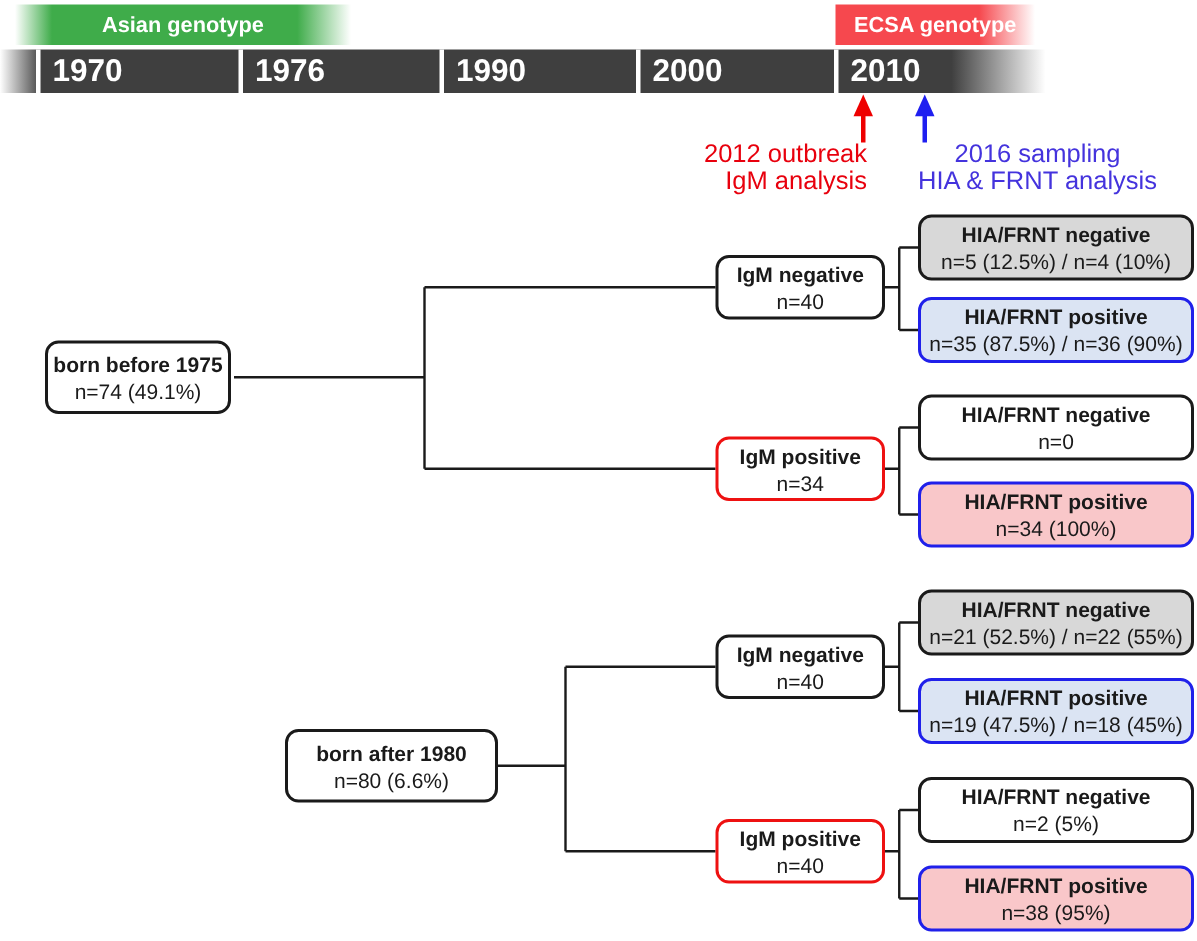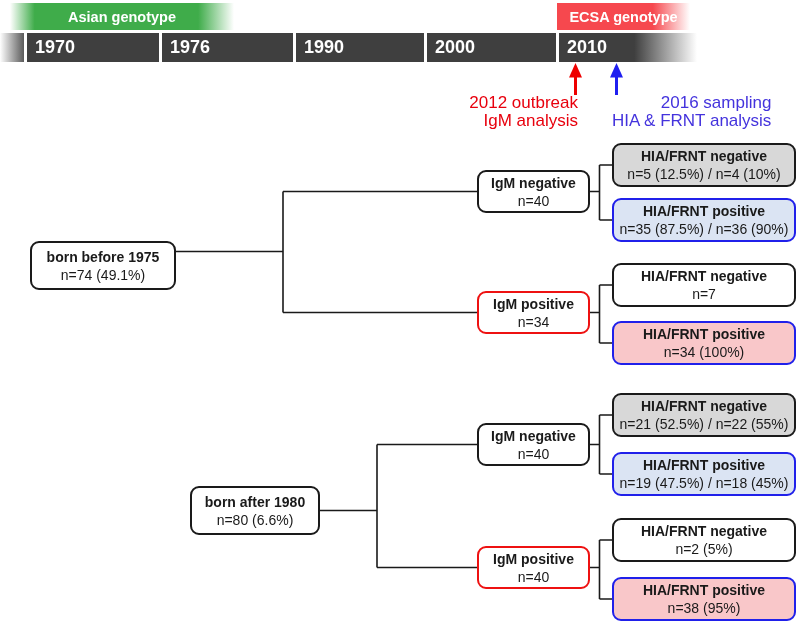--- a/index.html
+++ b/index.html
@@ -10,25 +10,25 @@
   
   .geno-bar{position:absolute;top:3px;height:27px;display:flex;align-items:center;justify-content:center;text-align:right;}
   .geno-label{color:#fff;font-weight:bold;font-size:14.5px;white-space:nowrap;}
   #asian-bar{left:10px;width:224px;background:linear-gradient(90deg,rgba(255,255,255,1) 0%,var(--asian-green,#3fac4a) 11%,var(--asian-green,#3fac4a) 84%,rgba(255,255,255,1) 100%);}
   #ecsa-bar{left:557px;width:133px;background:linear-gradient(90deg,var(--ecsa-red,#f6484e) 0%,var(--ecsa-red,#f6484e) 72%,rgba(255,255,255,1) 100%);}
   #decade-bar{
     position:absolute;left:0;top:33px;width:697px;height:29px;
     background:linear-gradient(90deg,#ffffff 0%,var(--timeline-gray,#3f3f3f) 4%,var(--timeline-gray,#3f3f3f) 91%,#ffffff 100%);
   }
   .sep{position:absolute;top:33px;width:3px;height:29px;background:#fff;}
-  .year{position:absolute;top:33px;height:29px;line-height:29px;color:#fff;font-weight:bold;font-size:18px;}
+  .year{position:absolute;top:33px;height:29px;line-height:29px;color:#fff;font-weight:bold;font-size:21px;}
   
   .ann{position:absolute;top:94px;font-size:17px;line-height:18px;white-space:nowrap;}
   #ann-outbreak{right:220px;text-align:right;color:var(--outbreak-red,#e8000d);}
-  #ann-sampling{left:612px;text-align:right;color:var(--sampling-blue,#4433dd);}
+  #ann-sampling{left:612px;text-align:center;color:var(--sampling-blue,#4433dd);}
   
   .node{
     position:absolute;box-sizing:border-box;background:#fff;
     border:2.5px solid #1a1a1a;border-radius:9px;
     display:flex;flex-direction:column;align-items:center;justify-content:center;
     text-align:center;white-space:nowrap;
   }
   .node .title{font-weight:bold;font-size:14px;line-height:18px;}
   .node .sub{font-size:14px;line-height:18px;}
   .border-red{border-color:var(--igm-positive-border,#ee1111);}
@@ -85,21 +85,21 @@
     <g>
       <line x1="575.5" y1="95" x2="575.5" y2="74" stroke="#ee0000" stroke-width="3"></line>
       <polygon points="575.5,63 569,77.5 582,77.5" fill="#ee0000"></polygon>
     </g>
     <g>
       <line x1="616.5" y1="95" x2="616.5" y2="74" stroke="#1f1ff0" stroke-width="3"></line>
       <polygon points="616.5,63 610,77.5 623,77.5" fill="#1f1ff0"></polygon>
     </g>
   </svg>
 
-  <div class="node" style="left:30px;top:241px;width:146px;height:49px;text-align:right;">
+  <div class="node" style="left:30px;top:227px;width:124px;height:49px;text-align:right;">
     <div class="title">born before 1975</div>
     <div class="sub">n=74 (49.1%)</div>
   </div>
   <div class="node" style="left:477px;top:170px;width:113px;height:43px;">
     <div class="title">IgM negative</div>
     <div class="sub">n=40</div>
   </div>
   <div class="node border-red" style="left:477px;top:291px;width:113px;height:43px;">
     <div class="title">IgM positive</div>
     <div class="sub">n=34</div>
@@ -107,28 +107,28 @@
   <div class="node bg-gray" style="left:612px;top:143px;width:184px;height:44px;">
     <div class="title">HIA/FRNT negative</div>
     <div class="sub">n=5 (12.5%) / n=4 (10%)</div>
   </div>
   <div class="node bg-blue border-blue" style="left:612px;top:198px;width:184px;height:44px;">
     <div class="title">HIA/FRNT positive</div>
     <div class="sub">n=35 (87.5%) / n=36 (90%)</div>
   </div>
   <div class="node" style="left:612px;top:263px;width:184px;height:44px;">
     <div class="title">HIA/FRNT negative</div>
-    <div class="sub">n=7</div>
+    <div class="sub">n=0</div>
   </div>
   <div class="node bg-pink border-blue" style="left:612px;top:321px;width:184px;height:44px;">
     <div class="title">HIA/FRNT positive</div>
     <div class="sub">n=34 (100%)</div>
   </div>
 
-  <div class="node" style="left:190px;top:486px;width:130px;height:49px;">
+  <div class="node" style="left:190px;top:486px;width:142px;height:49px;">
     <div class="title">born after 1980</div>
     <div class="sub">n=80 (6.6%)</div>
   </div>
   <div class="node" style="left:477px;top:423px;width:113px;height:43px;">
     <div class="title">IgM negative</div>
     <div class="sub">n=40</div>
   </div>
   <div class="node border-red" style="left:477px;top:546px;width:113px;height:43px;">
     <div class="title">IgM positive</div>
     <div class="sub">n=40</div>

